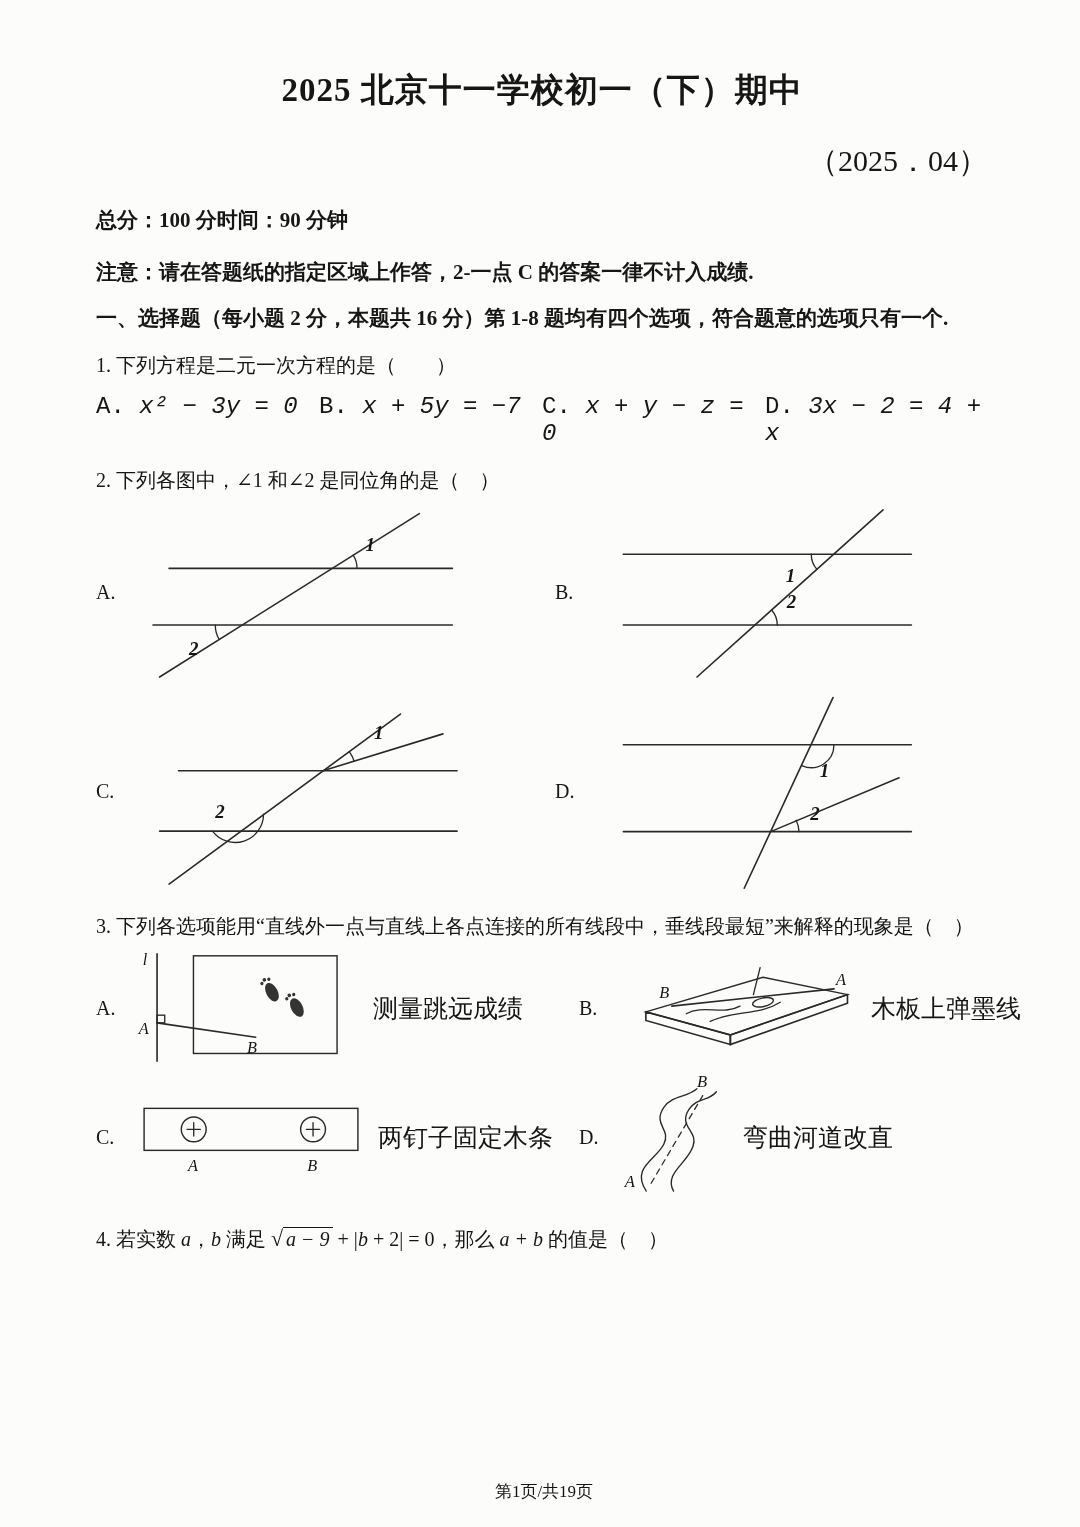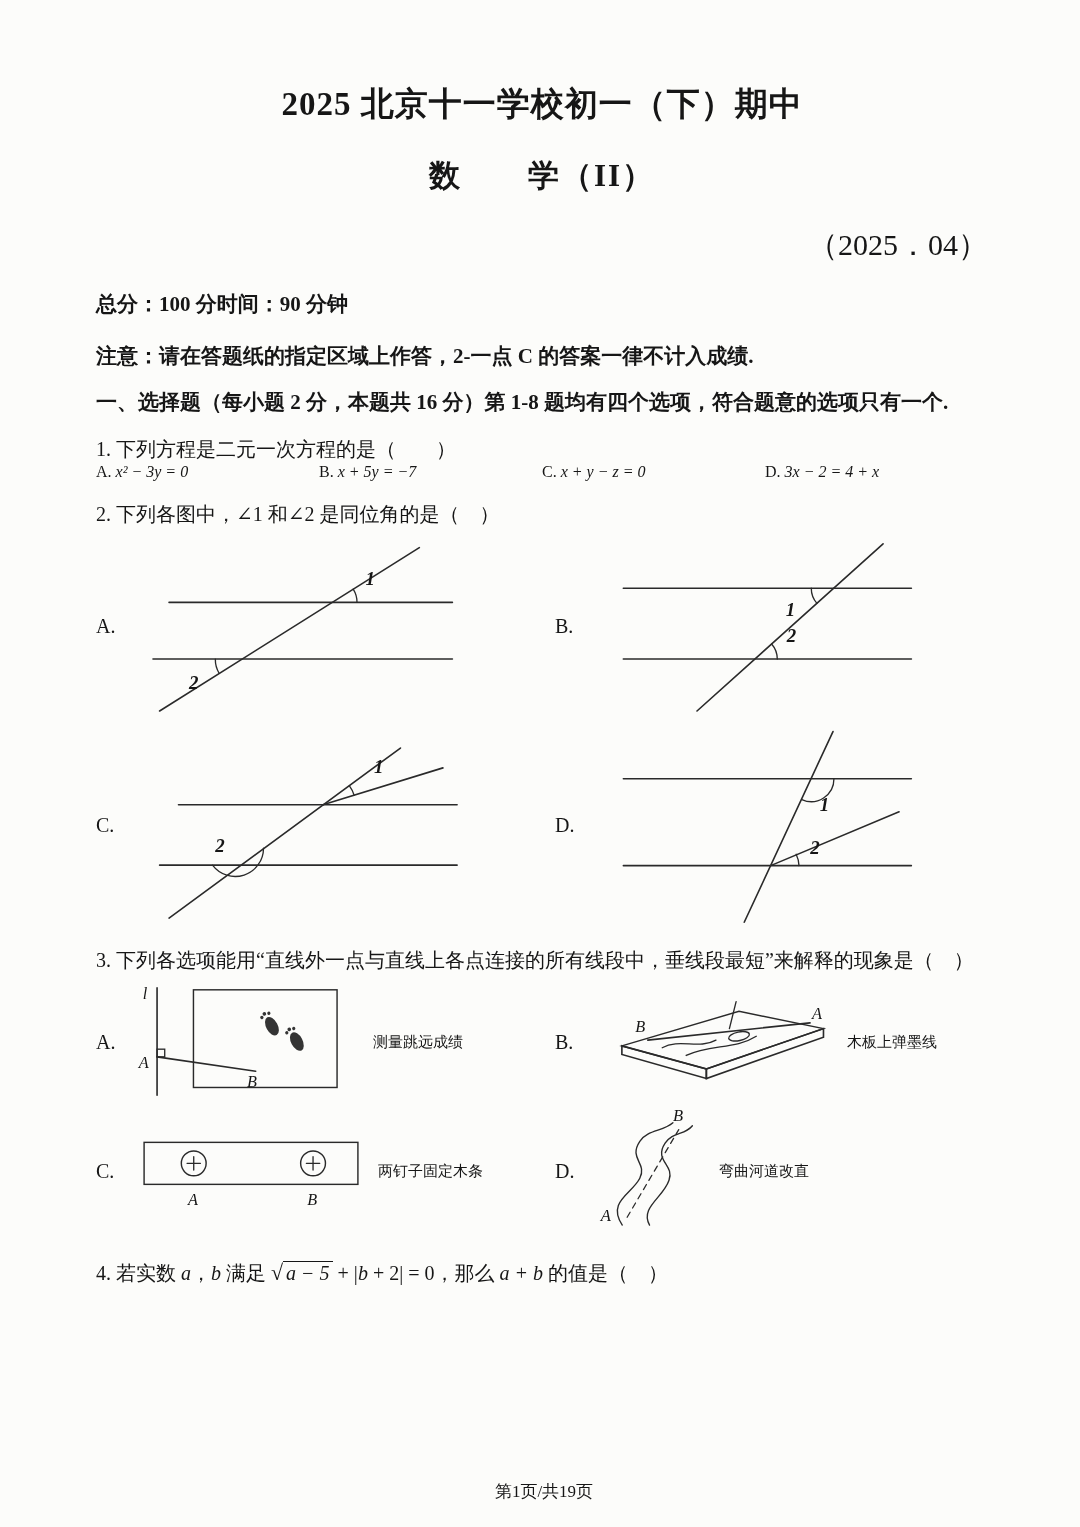--- a/index.html
+++ b/index.html
@@ -2,56 +2,55 @@
 <html><head>
 <meta charset="utf-8">
 <style>
   html,body{margin:0;padding:0;}
   body{
     width:1080px;height:1527px;
     background:#fcfcfa;color:#161616;
     font-family:"Liberation Serif","DejaVu Serif",serif;
     position:relative;overflow:hidden;
   }
-  .page{padding:50px 92px 0 96px;}
+  .page{padding:36px 92px 0 96px;}
   .title{font-size:33px;font-weight:700;text-align:center;margin-top:32px;letter-spacing:1px;}
   .subject{font-size:31px;font-weight:700;text-align:center;margin-top:28px;letter-spacing:2px;}
   .date{font-size:30px;font-weight:400;text-align:right;margin-top:28px;}
   .score-time{font-size:21px;font-weight:700;text-align:left;margin-top:24px;}
   .notice{font-size:21px;font-weight:700;margin-top:24px;}
   .section-title{font-size:21px;font-weight:700;margin-top:18px;}
   .stem{font-size:20px;margin-top:20px;}
-  .options-row{display:flex;font-size:16px;}
+  .options-row{display:flex;margin-top:14px;font-size:24px;font-family:Liberation Mono, monospace;}
   .opt{width:25%;}
   .math{font-style:italic;}
   .grid2{display:grid;grid-template-columns:1fr 1fr;column-gap:26px;}
   .dcell{display:flex;align-items:center;gap:8px;margin-top:8px;}
   .dlabel{font-size:20px;flex:0 0 32px;}
-  .caption{font-size:15px;margin-left:4px;white-space:nowrap;}
+  .caption{font-size:25px;margin-left:4px;white-space:nowrap;}
   svg{display:block;}
   svg line, svg path{stroke:#2a2a2a;stroke-width:1.7;fill:none;stroke-linecap:round;}
   svg circle, svg ellipse, svg rect, svg polygon{stroke:#2a2a2a;stroke-width:1.5;fill:none;}
   svg .thin{stroke-width:1.4;}
   svg .solid{fill:#343434;stroke:none;}
   svg .dashed{stroke-dasharray:6 5;stroke-width:1.3;}
   .angle-num{font:italic 700 20px "Liberation Serif",serif;fill:#161616;stroke:none;}
   .pt-label{font:italic 400 17px "Liberation Serif",serif;fill:#161616;stroke:none;}
   .q4line{font-size:20px;margin-top:28px;}
   .sqrt{white-space:nowrap;}
   .sqrt .sign{font-style:normal;font-size:22px;}
   .rad{border-top:1.6px solid #161616;padding:0 3px;font-style:italic;}
   .footer{position:absolute;bottom:24px;left:4px;width:100%;text-align:center;font-size:17px;}
 </style>
 </head>
 <body>
 
 <div class="page">
 
   <div class="title">2025 北京十一学校初一（下）期中</div>
-  <div class="subject">数　　学（II）</div>
   <div class="date">（2025．04）</div>
   <div class="score-time">总分：100 分时间：90 分钟</div>
   <div class="notice">注意：请在答题纸的指定区域上作答，2-一点 C 的答案一律不计入成绩.</div>
   <div class="section-title">一、选择题（每小题 2 分，本题共 16 分）第 1-8 题均有四个选项，符合题意的选项只有一个.</div>
 
   <div>
     <div class="stem">1. 下列方程是二元一次方程的是（　　）</div>
     <div class="options-row">
       <span class="opt"><span>A.</span>&nbsp;<span class="math">x² − 3y = 0</span></span>
       <span class="opt"><span>B.</span>&nbsp;<span class="math">x + 5y = −7</span></span>
@@ -197,18 +196,18 @@
           <text class="pt-label" x="80" y="11">B</text>
           <text class="pt-label" x="6" y="114">A</text>
         </svg>
         <span class="caption">弯曲河道改直</span>
       </div>
 
     </div>
   </div>
 
   <div class="q4line">
-    <span>4. 若实数 </span><span class="math">a</span><span>，</span><span class="math">b</span><span> 满足 </span><span class="sqrt"><span class="sign">√</span><span class="rad">a − 5</span></span><span> + |</span><span class="math">b</span><span> + 2| = 0，那么 </span><span class="math">a + b</span><span> 的值是（　）</span>
+    <span>4. 若实数 </span><span class="math">a</span><span>，</span><span class="math">b</span><span> 满足 </span><span class="sqrt"><span class="sign">√</span><span class="rad">a − 9</span></span><span> + |</span><span class="math">b</span><span> + 2| = 0，那么 </span><span class="math">a + b</span><span> 的值是（　）</span>
   </div>
 
 </div>
 
 <div class="footer">第1页/共19页</div>
 
 </body></html>

